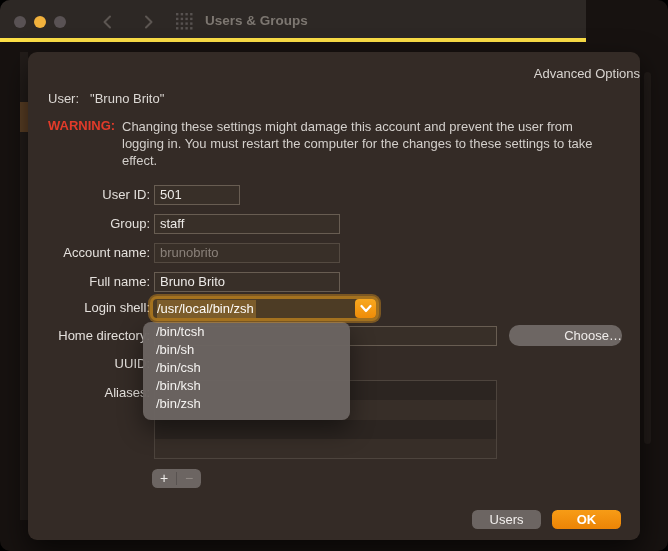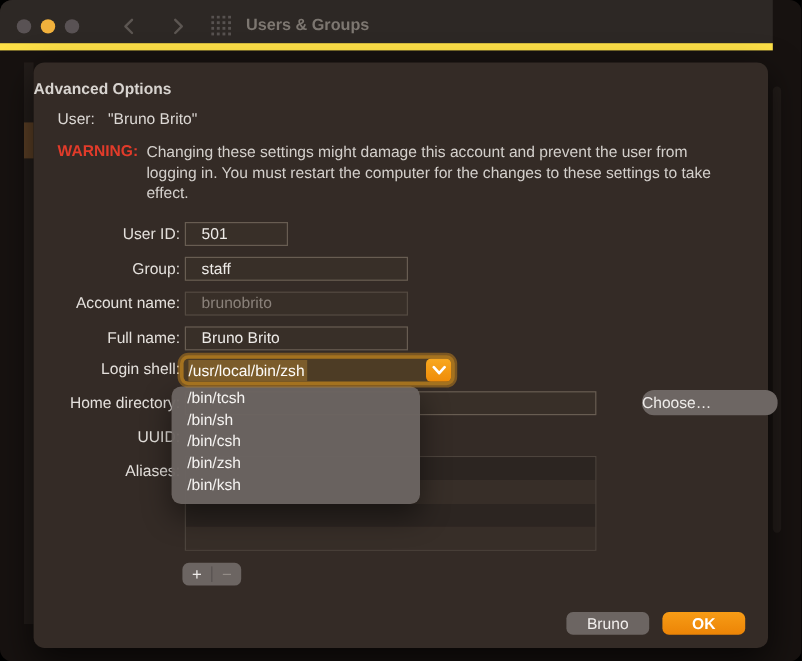--- a/index.html
+++ b/index.html
@@ -2,59 +2,59 @@
 <html><head>
 <meta charset="utf-8">
 <style>
   * { margin:0; padding:0; box-sizing:border-box; }
   html,body { background:#000; }
   body { font-family:"Liberation Sans", sans-serif; width:668px; height:551px; overflow:hidden; }
 
   .window { position:relative; width:668px; height:551px; background:#171210; border-radius:10px; overflow:hidden; }
 
   
-  .titlebar { position:absolute; left:0; top:0; width:644px; height:42px; background:#2d2825; border-bottom:6px solid #fde047; }
+  .titlebar { position:absolute; left:0; top:0; width:586px; height:42px; background:#2d2825; border-bottom:4px solid #fde047; }
   .tl-dot { position:absolute; top:16px; width:12px; height:12px; border-radius:50%; }
   .nav-btn { position:absolute; top:14px; width:16px; height:16px; }
   .nav-btn svg { display:block; }
   .grid-icon { position:absolute; left:176px; top:13px; width:17px; height:17px; }
   .win-title { position:absolute; left:205px; top:0; height:42px; line-height:42px; font-size:13.5px; font-weight:bold; color:#7d7771; }
   .search { position:absolute; right:12px; top:13px; width:164px; height:23px; background:#3a3431; border-radius:6px; display:flex; align-items:center; padding-left:8px; gap:5px; }
   .search-ph { color:#6f6963; font-size:13px; }
 
   
   .left-strip { position:absolute; left:20px; top:52px; width:8px; height:468px; background:#231d1a; }
   .left-sel   { position:absolute; left:20px; top:102px; width:8px; height:30px; background:#5e4126; }
   .right-strip{ position:absolute; left:644px; top:72px; width:7px; height:372px; background:#221c19; border-radius:4px; }
 
   
   .sheet { position:absolute; left:28px; top:52px; width:612px; height:488px; background:#342b26; border-radius:9px; box-shadow:0 12px 30px rgba(0,0,0,.65); }
-  .sheet-title { position:absolute; top:14px; left:0; width:100%; text-align:left; font-size:13px; font-weight:bold; color:#d8d4d0; }
+  .sheet-title { position:absolute; top:14px; left:0; width:100%; text-align:right; font-size:13px; font-weight:normal; color:#d8d4d0; }
   .user-line { position:absolute; left:20px; top:39px; font-size:13px; color:#dcd8d4; }
   .user-line .val { margin-left:11px; }
   .warn-label { position:absolute; left:20px; top:66px; font-size:13px; font-weight:bold; color:#e23b2a; }
   .warn-text { position:absolute; left:94px; top:66px; width:494px; font-size:13px; line-height:17px; color:#d3cfcb; }
 
   .row-label { position:absolute; left:0; width:122px; text-align:right; font-size:13px; color:#e4e0dc; line-height:20px; }
-  .field { position:absolute; height:20px; background:#382f28; border:1px solid #685d52; font-size:13px; color:#edeae7; line-height:18px; padding:0 13px; overflow:hidden; white-space:nowrap; }
+  .field { position:absolute; height:20px; background:#382f28; border:1px solid #685d52; font-size:13px; color:#edeae7; line-height:18px; padding:0 5px; overflow:hidden; white-space:nowrap; }
   .field.disabled { border-color:#544a41; color:#8a817a; }
 
   
   .combo { position:absolute; left:122px; top:244px; width:229px; height:25px; border-radius:7px; background:#a4721f; box-shadow:0 0 0 2px rgba(210,142,32,.45); z-index:30; }
   .combo-field { position:absolute; left:3px; top:3px; right:3px; bottom:3px; background:#4d3c25; border-radius:4px; line-height:19px; font-size:13px; color:#fdfcfa; padding-left:4px; white-space:nowrap; overflow:hidden; }
   .combo-field .sel { background:#7b5c2b; padding:1px 2px 2px 0; }
   .combo-btn { position:absolute; right:3px; top:3px; width:21px; height:19px; border-radius:4px; background:linear-gradient(#f8a81f,#ef8c08); z-index:2; }
   .combo-btn svg { position:absolute; left:4.5px; top:5px; }
 
   
   .dropdown { position:absolute; left:115px; top:270px; width:207px; height:98px; background:rgba(107,100,97,.97); border-radius:8px; overflow:hidden; box-shadow:0 10px 24px rgba(0,0,0,.45); z-index:20; padding-top:1px; }
   .dd-item { height:18px; line-height:18px; font-size:13px; color:#f5f3f1; padding-left:13px; white-space:nowrap; }
   .dd-item.clipped { margin-top:-10px; }
 
-  .choose-btn { position:absolute; left:481px; top:273px; width:113px; height:21px; background:#6d6663; border-radius:10px; text-align:left; line-height:21px; font-size:13px; color:#efecea; z-index:1;margin-left:26px; }
+  .choose-btn { position:absolute; left:481px; top:273px; width:113px; height:21px; background:#6d6663; border-radius:10px; text-align:right; line-height:21px; font-size:13px; color:#efecea; z-index:1; }
 
   .aliases-box { position:absolute; left:126px; top:328px; width:343px; height:79px; border:1px solid #4d443d; z-index:1; }
   .alias-row { height:19.25px; background:#2c2521; }
   .alias-row.odd { background:#372e28; }
 
   .pm { position:absolute; left:124px; top:417px; width:49px; height:19px; background:#6c6562; border-radius:5.5px; display:flex; z-index:1; }
   .pm-half { width:24px; text-align:center; line-height:18px; font-size:14px; color:#efecea; }
   .pm-divider { width:1px; background:#585250; margin:3px 0; }
   .pm-half.minus { color:#938c87; }
 
@@ -160,25 +160,25 @@
         <div class="alias-row"></div>
         <div class="alias-row odd"></div>
       </div>
 
     <div class="pm">
       <div class="pm-half">+</div>
       <div class="pm-divider"></div>
       <div class="pm-half minus">−</div>
     </div>
 
-    <div class="btn btn-cancel">Bruno</div>
+    <div class="btn btn-cancel">Users</div>
     <div class="btn btn-ok">OK</div>
 
     <div class="dropdown">
         <div class="dd-item">/bin/tcsh</div>
         <div class="dd-item">/bin/sh</div>
         <div class="dd-item">/bin/csh</div>
+        <div class="dd-item">/bin/ksh</div>
         <div class="dd-item">/bin/zsh</div>
-        <div class="dd-item">/bin/ksh</div>
       </div>
 
   </div>
 </div>
 
 </body></html>

